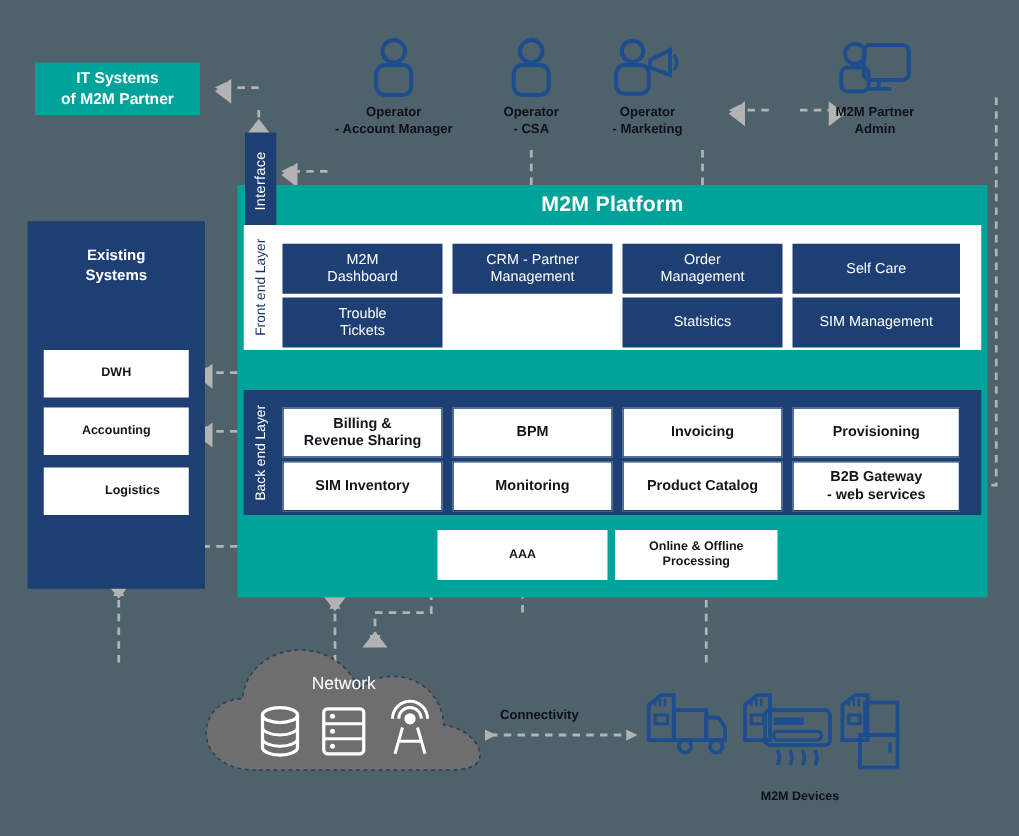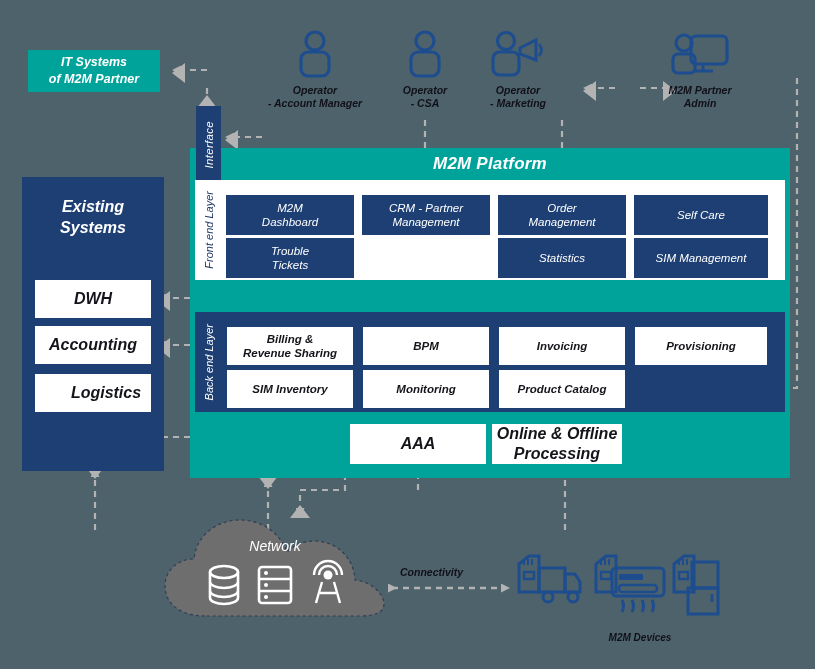--- a/index.html
+++ b/index.html
@@ -3,21 +3,21 @@
 <meta charset="utf-8">
 <style>
   html,body{margin:0;padding:0;}
   body{
     width:815px;height:669px;
     background:#4d626b;
     font-family:"Liberation Sans", sans-serif;
     overflow:hidden;
     position:relative;
   }
-  #stage{position:absolute;left:0;top:0;width:815px;height:669px;font-style:italic;}
+  #stage{position:absolute;left:0;top:0;width:815px;height:669px;}
 
   
   .node{position:absolute;box-sizing:border-box;}
 
   
   .teal-box{
     background:#00a39a;color:#ffffff;
     display:flex;align-items:center;justify-content:center;
     text-align:center;font-size:12.5px;font-weight:bold;line-height:1.35;
   }
@@ -66,29 +66,29 @@
     text-align:center;line-height:1.22;
   }
   .tile-navy{
     background:#1d3f73;color:#ffffff;font-size:11.5px;
   }
   .tile-white{
     background:#ffffff;color:#15141a;font-size:11.5px;font-weight:bold;
     border:1px solid #1d3f73;
   }
   .tile-white-plain{
-    background:#ffffff;color:#15141a;font-size:16px;font-weight:bold;
+    background:#ffffff;color:#15141a;font-size:10px;font-weight:bold;
     border:none;
   }
 
   
   .ex-panel{background:#1d3f73;}
   .ex-title{
     position:absolute;left:0;right:0;top:20px;text-align:center;
-    color:#ffffff;font-size:16px;font-weight:bold;line-height:1.3;
+    color:#ffffff;font-size:12px;font-weight:bold;line-height:1.3;
   }
 
   
   .cloud{position:absolute;}
 
   
   .actor{position:absolute;text-align:center;}
   .actor .cap{
     margin-top:4px;color:#111019;font-size:10.5px;font-weight:bold;
     line-height:1.25;white-space:nowrap;
@@ -293,20 +293,23 @@
 
   <div class="tile tile-white" style="left:226px;top:369px;width:128px;height:40px;">
     <div><span>SIM Inventory</span></div>
   </div>
   <div class="tile tile-white" style="left:362px;top:369px;width:128px;height:40px;">
     <div><span>Monitoring</span></div>
   </div>
   <div class="tile tile-white" style="left:498px;top:369px;width:128px;height:40px;">
     <div><span>Product Catalog</span></div>
   </div>
+  <div class="tile tile-white" style="left:634px;top:369px;width:134px;height:40px;">
+    <div><span>B2B Gateway</span><br><span>- web services</span></div>
+  </div>
 
   <div class="tile tile-white-plain" style="left:350px;top:424px;width:136px;height:40px;">
     <div><span>AAA</span></div>
   </div>
   <div class="tile tile-white-plain" style="left:492px;top:424px;width:130px;height:40px;">
     <div><span>Online &amp; Offline</span><br><span>Processing</span></div>
   </div>
 
   <div class="node ex-panel" style="left:22px;top:177px;width:142px;height:294px;">
     <div class="ex-title">

